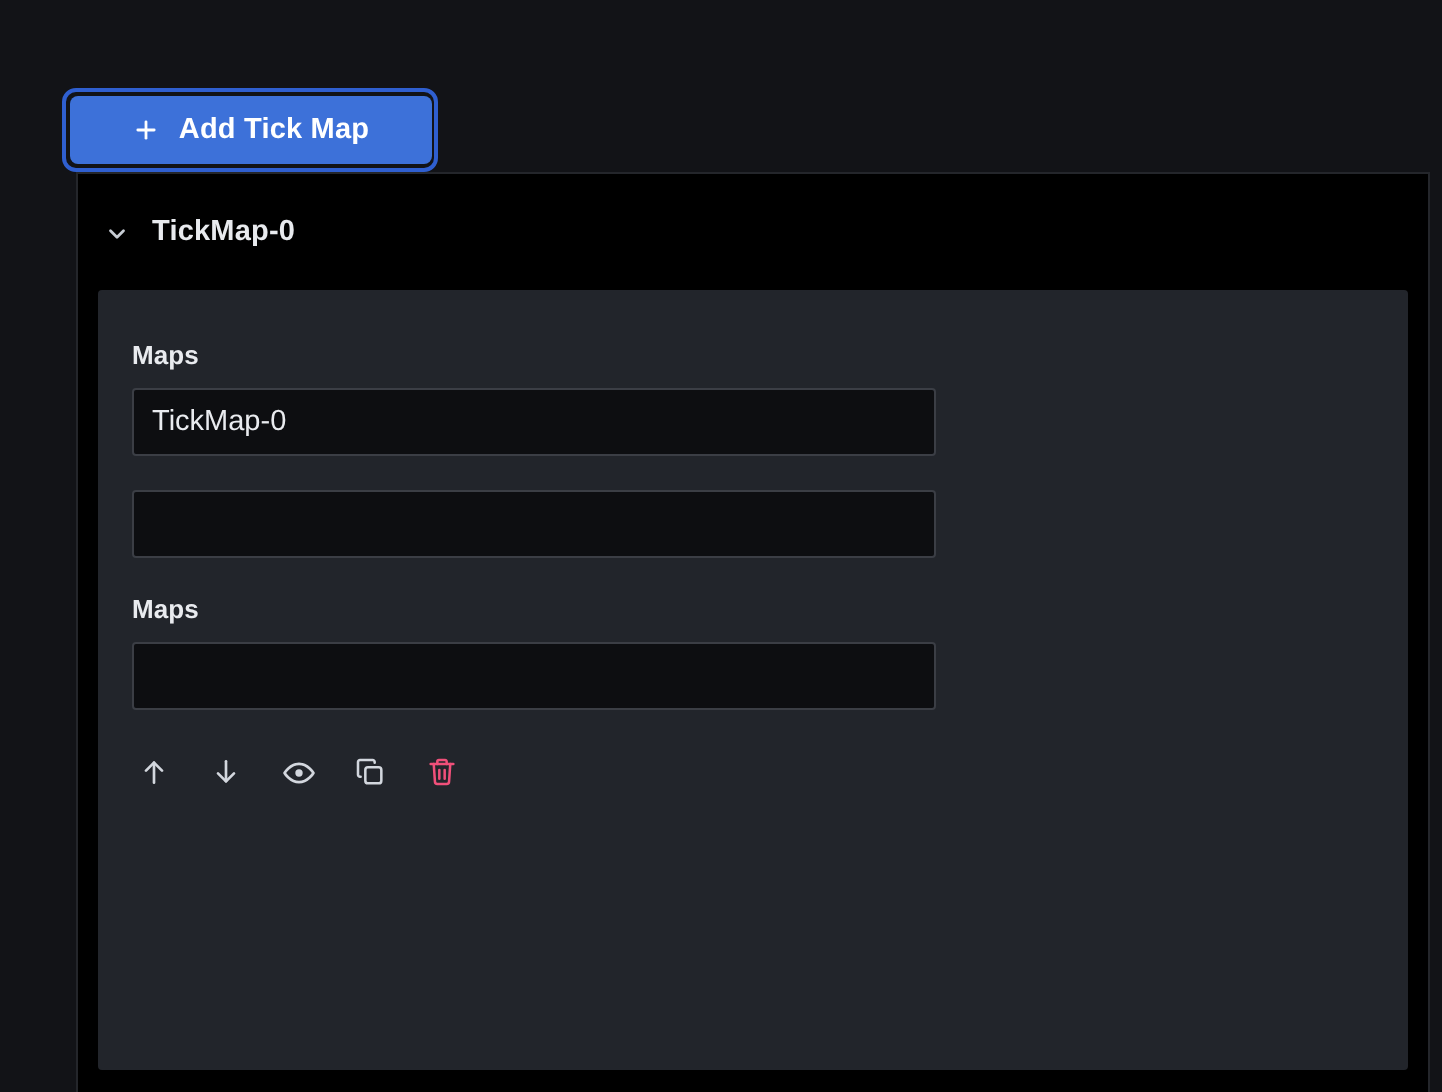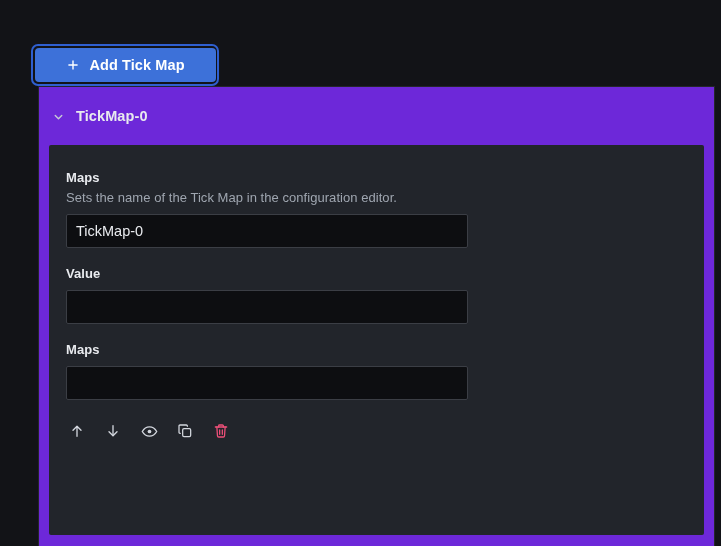--- a/index.html
+++ b/index.html
@@ -103,21 +103,21 @@
   }
 
   
   .group-panel {
     position: absolute;
     left: 38px;
     top: 86px;
     width: 677px;
     height: 460px;
     box-sizing: border-box;
-    background: #6d28d9;
+    background: #000000;
     border-left: 1px solid #24262b;
     border-top: 1px solid #24262b;
     border-right: 1px solid #24262b;
   }
 
   .group-header {
     position: absolute;
     left: 0;
     top: 0;
     width: 100%;
@@ -229,26 +229,24 @@
           <polyline points="6,10 12,16 18,10"></polyline>
         </svg>
       </span>
       <span class="group-header-title">TickMap-0</span>
     </div>
 
     <div class="item-card">
 
       <div class="field">
         <div class="field-label">Maps</div>
-        <div class="field-desc">Sets the name of the Tick Map in the configuration editor.</div>
         <input class="field-input" type="text" value="TickMap-0" style="">
       </div>
 
       <div class="field">
-        <div class="field-label">Value</div>
         <input class="field-input" type="text" value="" style="">
       </div>
 
       <div class="field">
         <div class="field-label">Maps</div>
         <input class="field-input" type="text" value="" style="">
       </div>
 
       <div class="actions">
 

